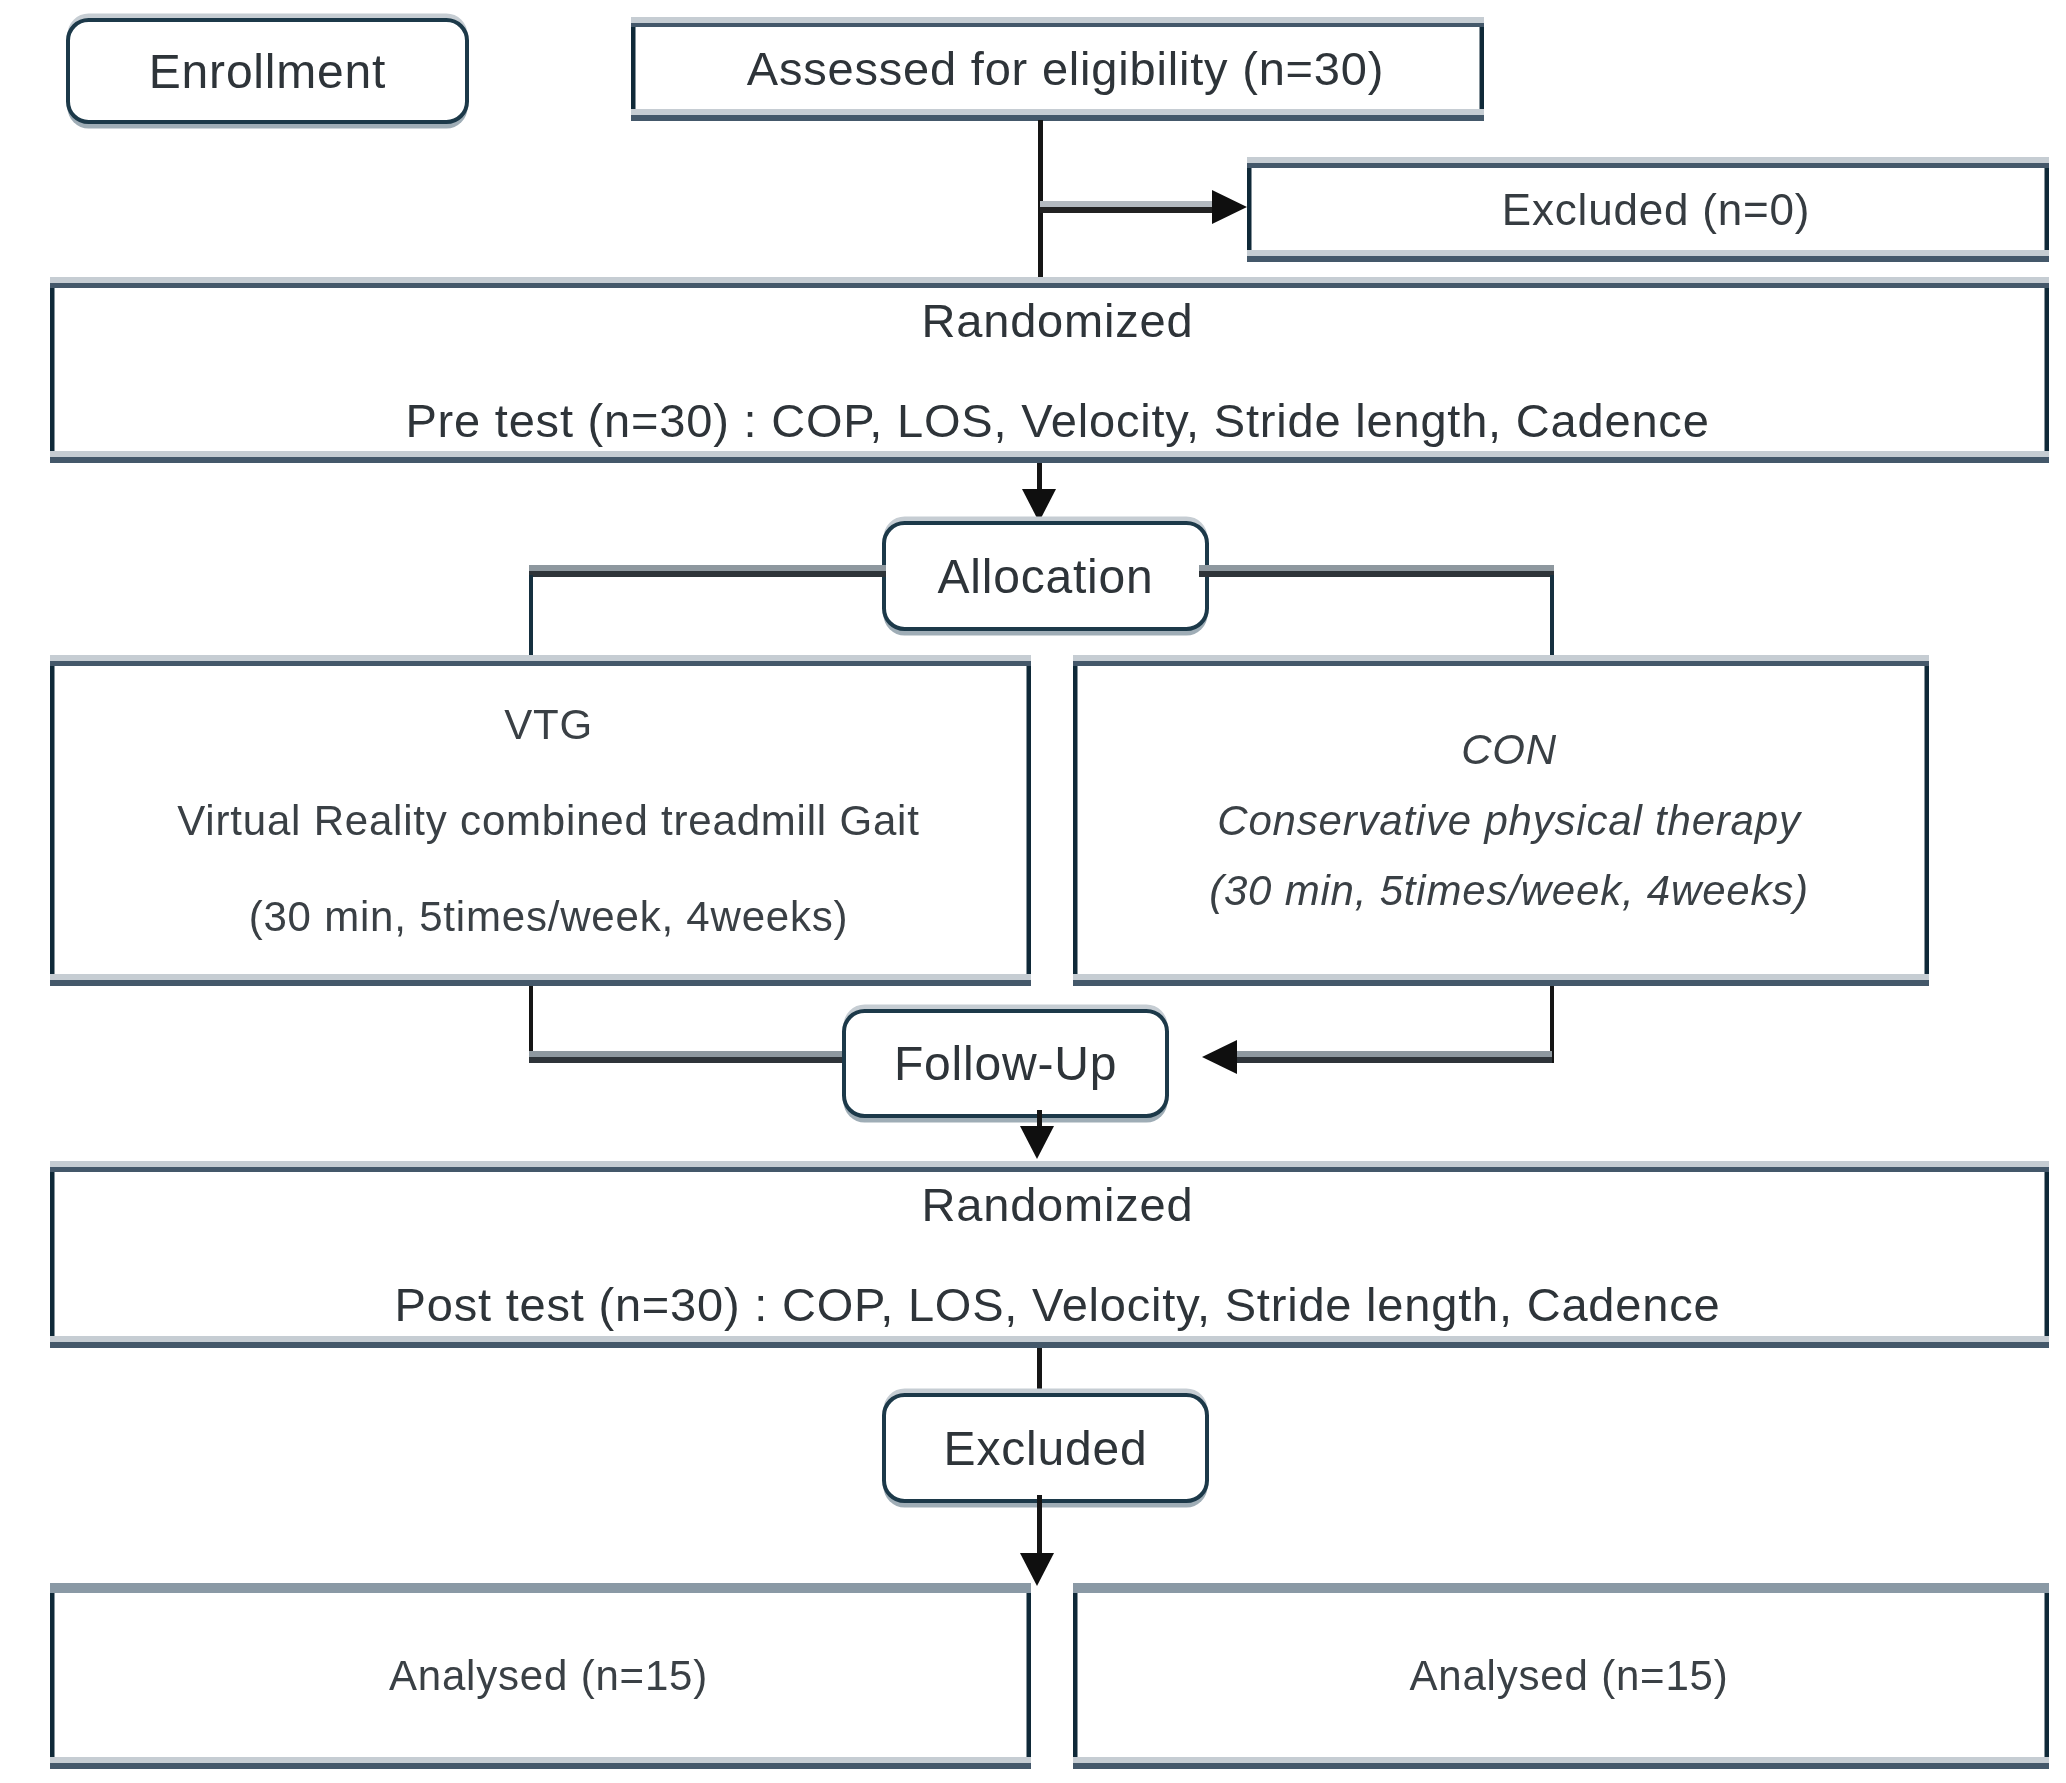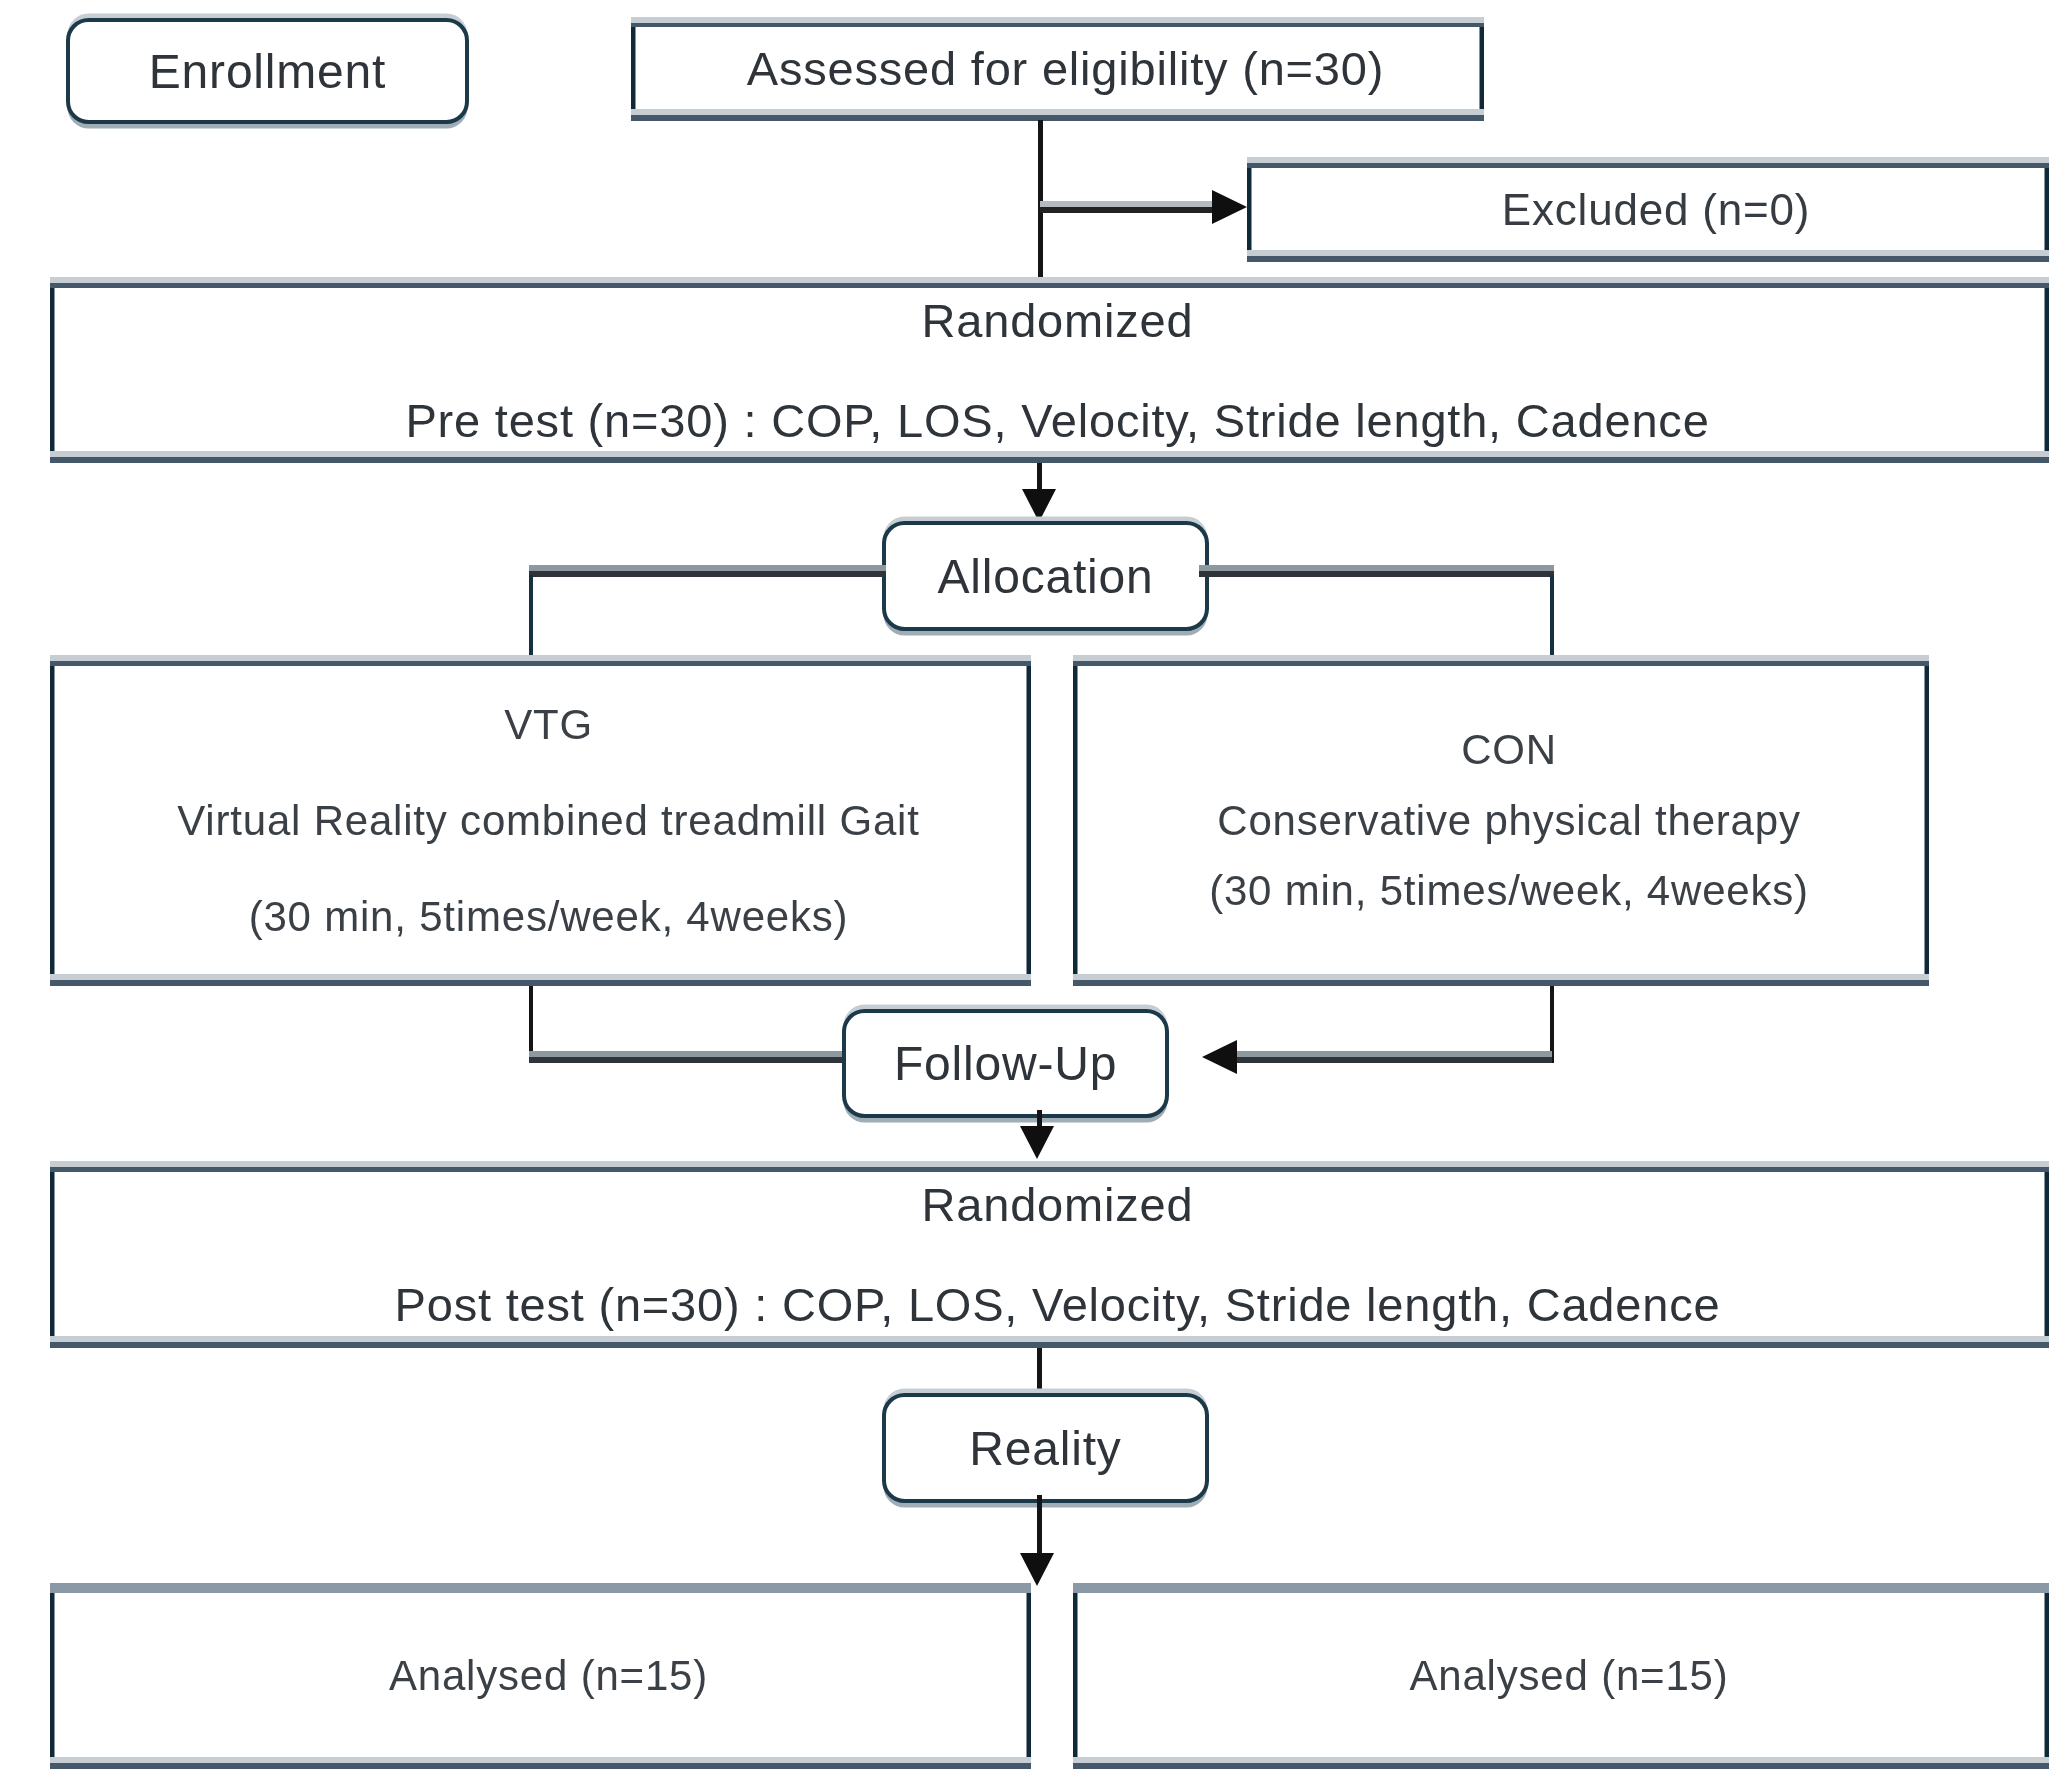--- a/index.html
+++ b/index.html
@@ -111,21 +111,21 @@
   <div class="hband" style="left:1199px;top:565px;width:355px;"></div>
   <div class="vline navy" style="left:529px;top:575px;height:80px;"></div>
   <div class="vline navy" style="left:1550px;top:575px;height:80px;"></div>
 
   <div class="rbox t56 stackgap30" style="left:50px;top:655px;width:965px;height:331px;gap:48px;">
     <span>VTG</span>
     <span>Virtual Reality combined treadmill Gait</span>
     <span>(30 min, 5times/week, 4weeks)</span>
   </div>
 
-  <div class="rbox t56 stackgap30" style="left:1073px;top:655px;width:840px;height:331px;">
+  <div class="rbox t56 stackgap30" style="left:1073px;top:655px;width:840px;height:331px;font-style:italic;">
     <span>CON</span>
     <span>Conservative physical therapy</span>
     <span>(30 min, 5times/week, 4weeks)</span>
   </div>
 
   <div class="vline" style="left:529px;top:986px;height:77px;width:3.8px;"></div>
   <div class="hband" style="left:529px;top:1051px;width:319px;"></div>
   <div class="arrow-right" style="left:848px;top:1040px;"></div>
 
   <div class="vline" style="left:1550px;top:986px;height:77px;width:3.8px;"></div>
@@ -140,21 +140,21 @@
   <div class="arrow-down" style="left:1020px;top:1126px;"></div>
 
   <div class="rbox t62 stackgap36" style="left:50px;top:1161px;width:1983px;height:187px;">
     <span>Randomized</span>
     <span>Post test (n=30) : COP, LOS, Velocity, Stride length, Cadence</span>
   </div>
 
   <div class="vline" style="left:1037px;top:1348px;height:47px;"></div>
 
   <div class="stage" style="left:882px;top:1393px;width:319px;height:102px;">
-    <span>Reality</span>
+    <span>Excluded</span>
   </div>
 
   <div class="vline" style="left:1037px;top:1495px;height:60px;"></div>
   <div class="arrow-down" style="left:1020px;top:1553px;"></div>
 
   <div class="rbox flat-top t56" style="left:50px;top:1583px;width:965px;height:186px;">
     <span>Analysed (n=15)</span>
   </div>
   <div class="rbox flat-top t56" style="left:1073px;top:1583px;width:960px;height:186px;">
     <span>Analysed (n=15)</span>

